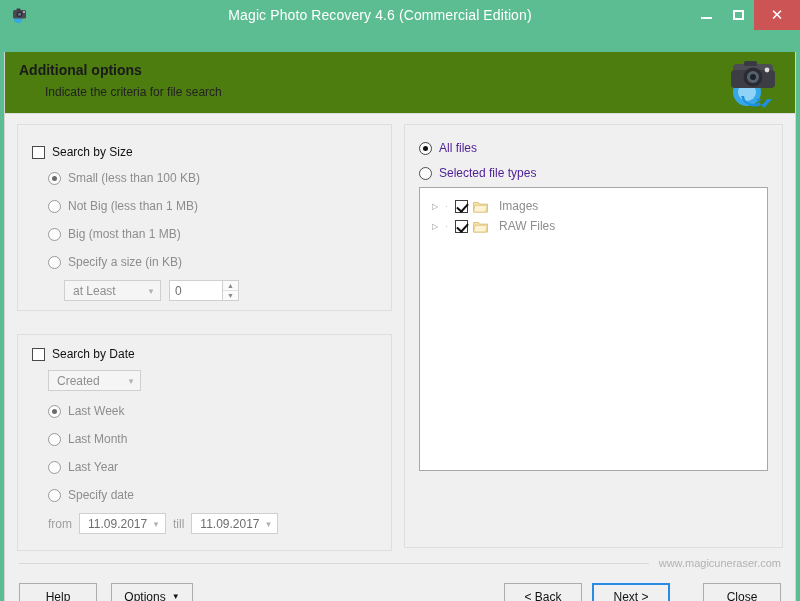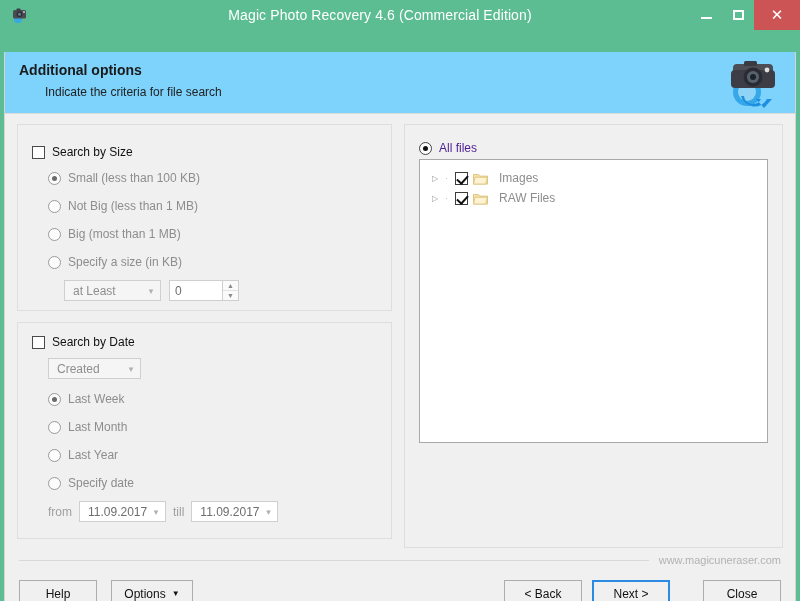--- a/index.html
+++ b/index.html
@@ -64,21 +64,21 @@
     flex: 1;
     background: #f0f0f0;
     display: flex;
     flex-direction: column;
     border: 1px solid #d4d4d4;
     border-top: none;
   }
 
   
   #header {
-    background: #7dd3fc;
+    background: #4d7c0f;
     height: 62px;
     flex: 0 0 62px;
     position: relative;
     border-bottom: 1px solid #dcdcdc;
     padding: 10px 0 0 14px;
   }
   #header-title {
     font-size: 14px;
     font-weight: bold;
     color: #1a1a1a;
@@ -104,21 +104,21 @@
     gap: 12px;
   }
   #col-left { width: 375px; display: flex; flex-direction: column; gap: 11px; }
   #col-right { flex: 1; display: flex; flex-direction: column; }
 
   .groupbox {
     border: 1px solid #dedede;
     background: #f0f0f0;
   }
   #gb-size { height: 187px; padding: 20px 0 0 14px; }
-  #gb-date { height: 217px; padding: 12px 0 0 14px; }
+  #gb-date { height: 217px; padding: 12px 0 0 14px; margin-top: 12px; }
   #gb-types { flex: 0 0 424px; padding: 12px 0 0 0; position: relative; }
 
   
   .cbrow { display: flex; align-items: center; gap: 7px; }
   .checkbox {
     width: 13px; height: 13px;
     border: 1px solid #4a4a4a;
     background: #fff;
     flex: 0 0 13px;
     position: relative;
@@ -420,20 +420,24 @@
       </div>
 
       <div id="col-right">
         <div class="groupbox" id="gb-types">
 
           <div class="radiorow" style="margin-left:14px;height:22px;">
             <span class="radio on enabled"></span>
             <span class="rlabel enabled">All files</span>
           </div>
 
+          <div class="radiorow" style="margin-left:14px;height:28px;">
+            <span class="radio enabled"></span>
+            <span class="rlabel enabled">Selected file types</span>
+          </div>
 
           <div id="tree">
             <div class="treerow">
               <span class="tri">▷</span>
               <span class="dotsep">·</span>
               <span class="tcb"></span>
               <span class="folder">
                 <svg width="15" height="13" viewBox="0 0 15 13">
                   <path d="M0.5 2.5 h5 l1.3 1.6 h7.7 v8 h-14 z" fill="#f6e2a8" stroke="#d9bd72" stroke-width="0.8"></path>
                   <path d="M2 5.3 h12.3 l-1.6 6.7 h-12.2 z" fill="#fdf3d2" stroke="#d9bd72" stroke-width="0.7"></path>

